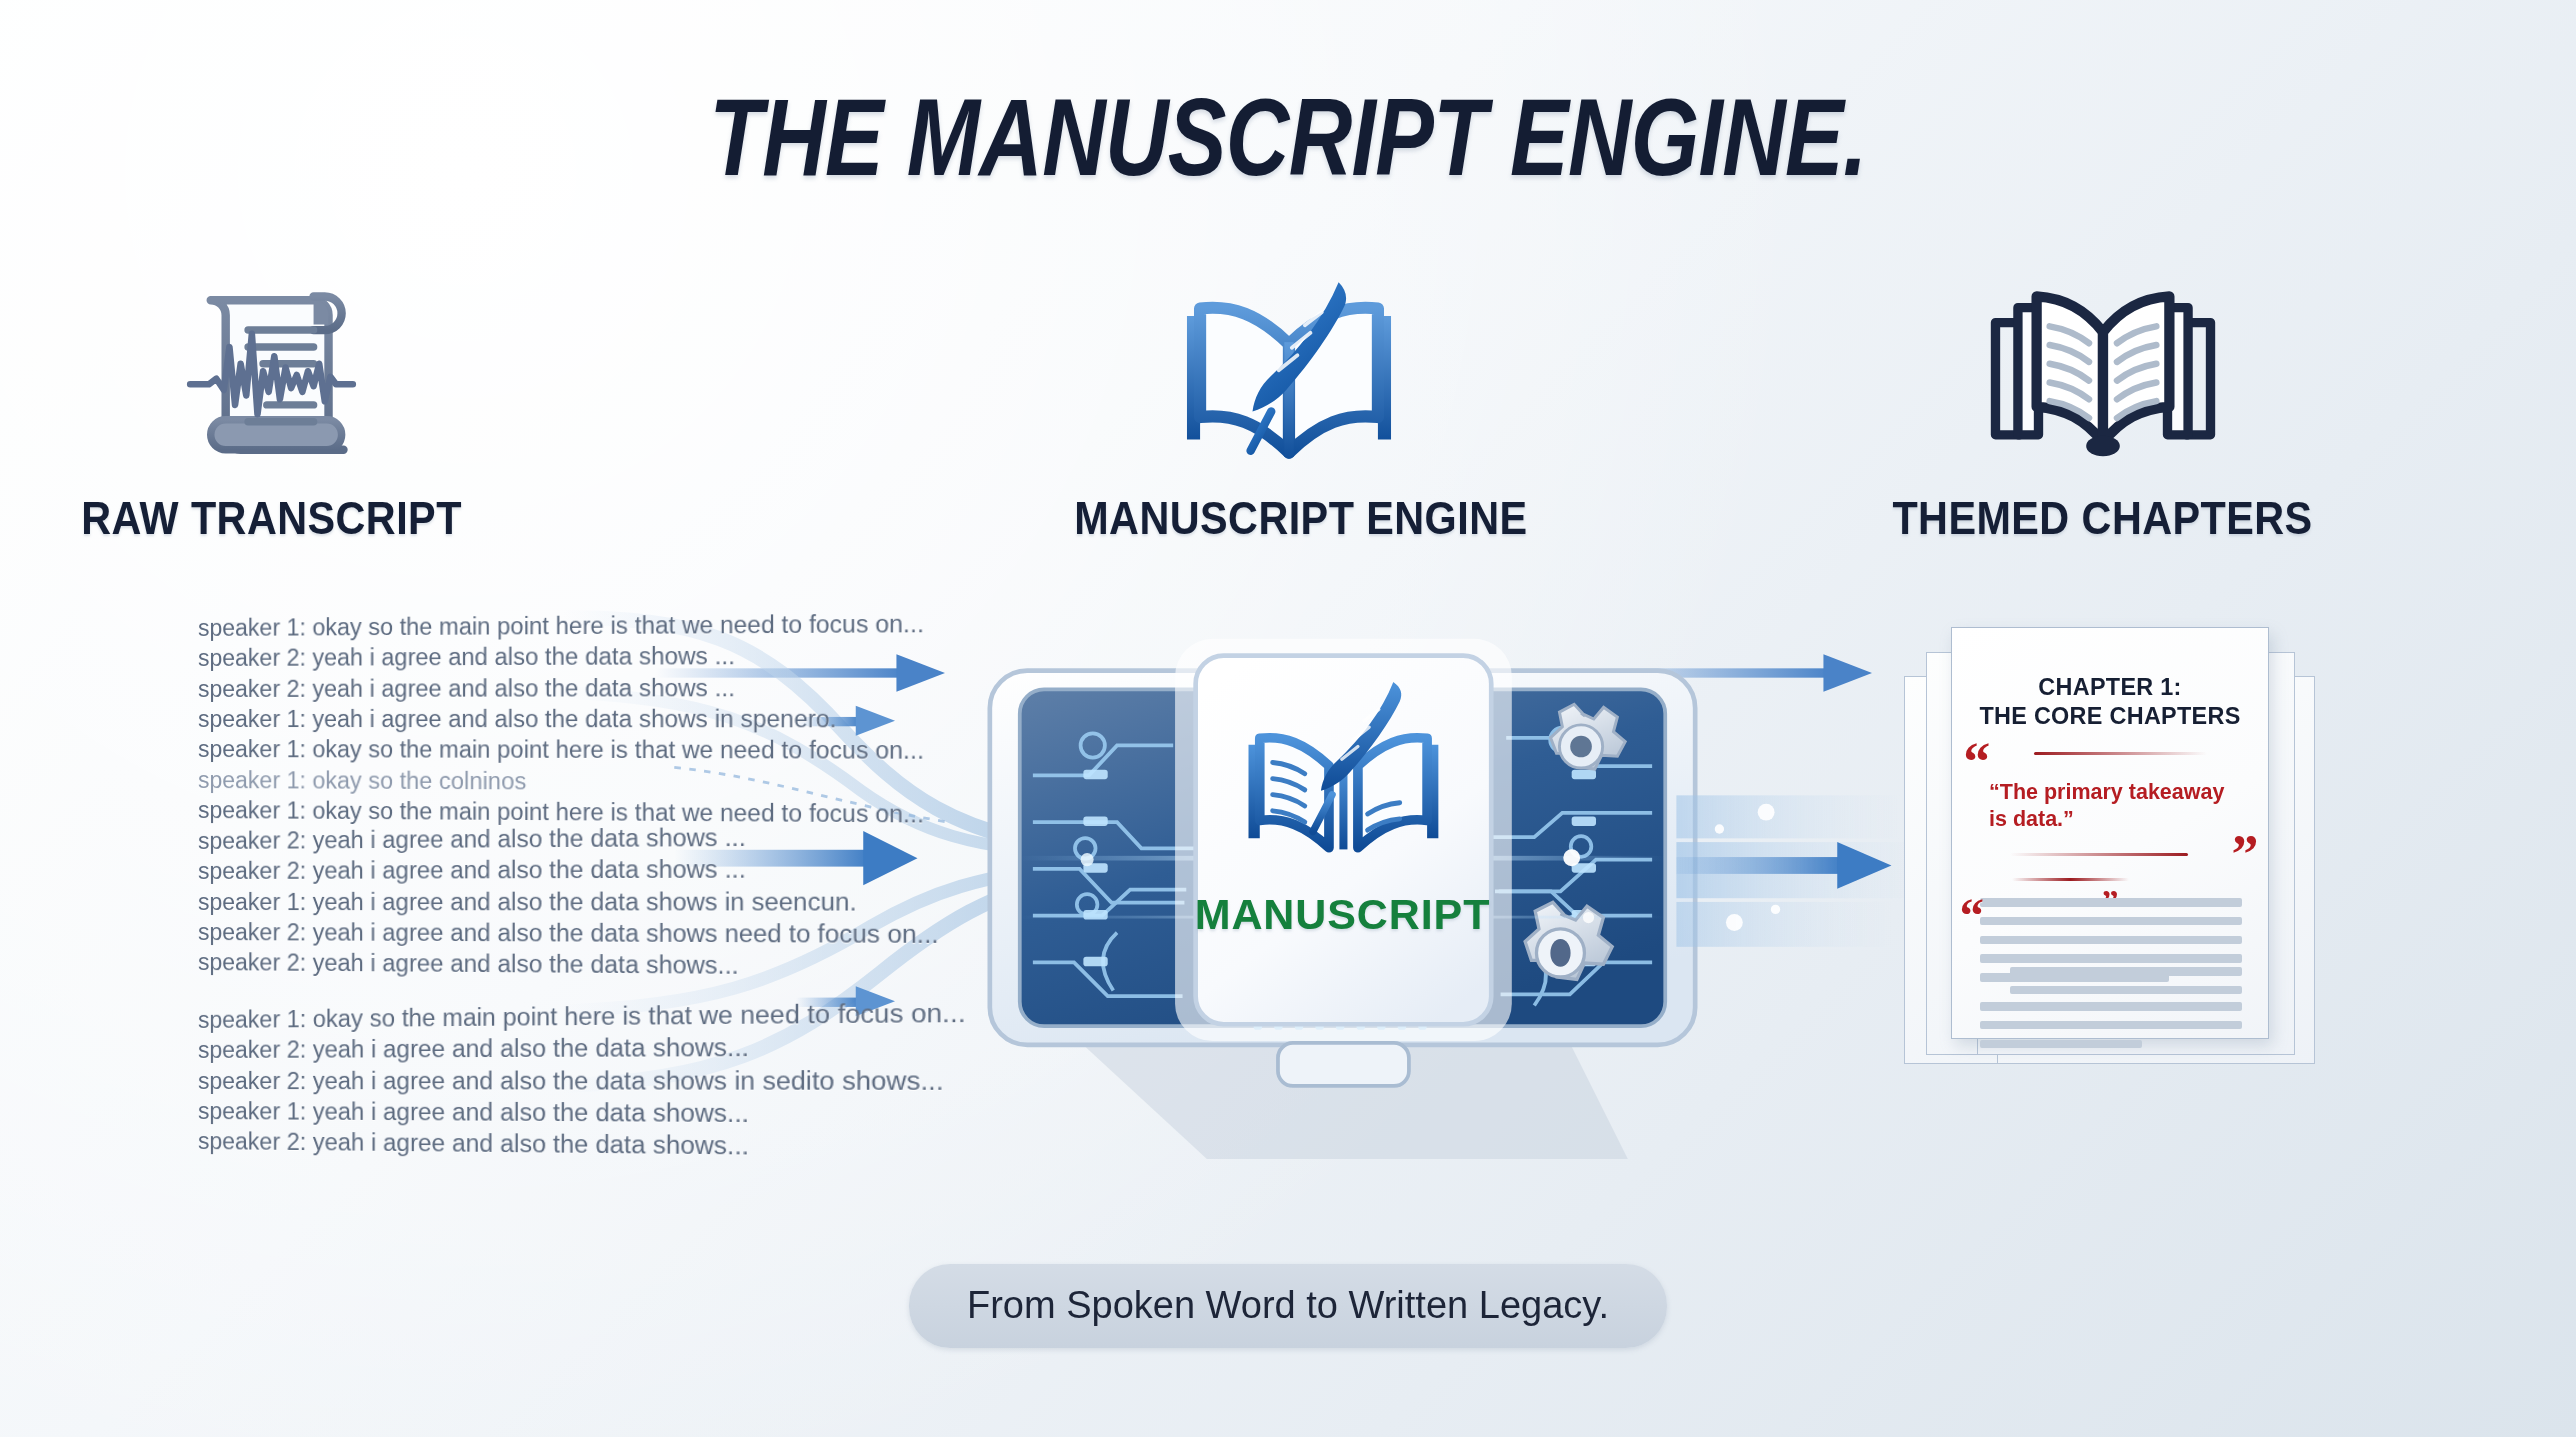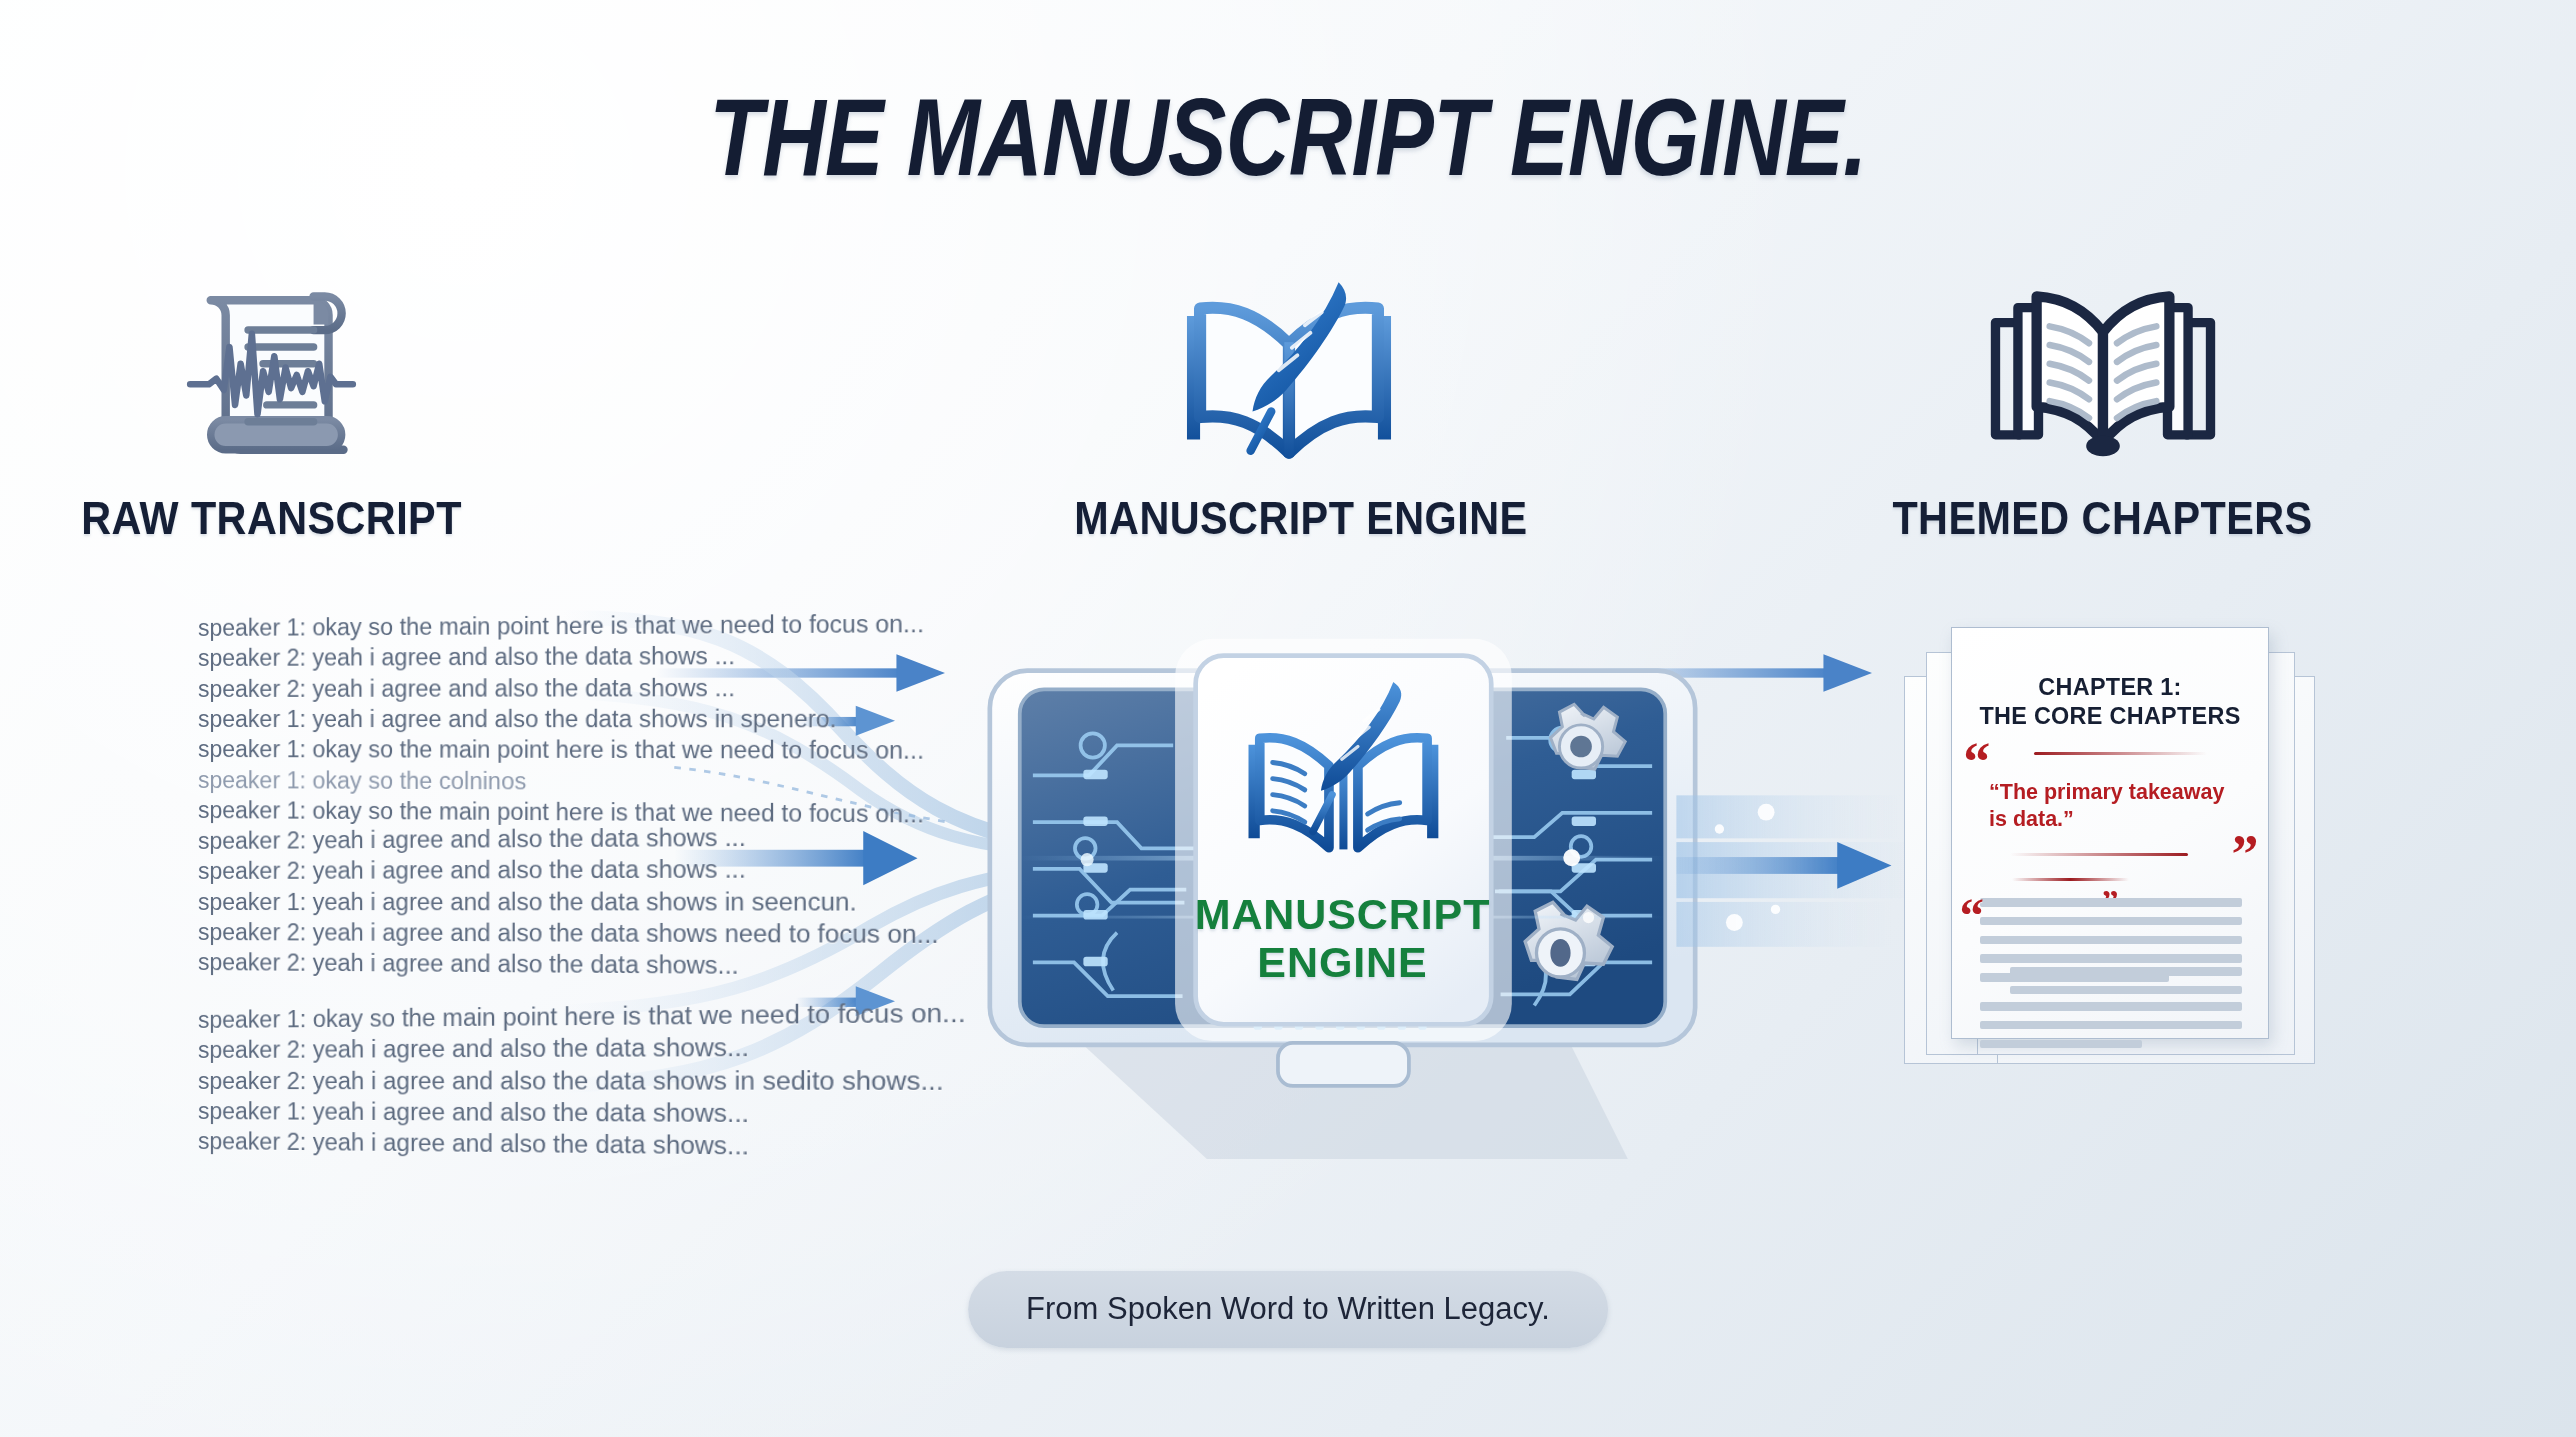--- a/index.html
+++ b/index.html
@@ -124,21 +124,21 @@
   .body-line { height:8.4px; background:#c2cdda; border-radius:1.9px; margin-bottom:10.3px; }
   #quote-open-2 { position:absolute; left:7.5px; top:273px; font-size:49px; }
 
   
   #tagline {
     position:absolute; left:50%; transform:translateX(-50%);
     bottom:90px;
     padding:20.6px 58px;
     background:linear-gradient(180deg,#d4dce6,#c8d2de);
     border-radius:41px;
-    font-size:31px; color:#1d2538;
+    font-size:38px; color:#1d2538;
     white-space:nowrap;
     box-shadow:0 1.9px 5.6px rgba(140,155,175,.25);
   }
 </style>
 </head>
 <body>
 
 <div id="title">THE MANUSCRIPT ENGINE.</div>
 
 <div id="stage-row">
@@ -448,21 +448,20 @@
       <g stroke="#ffffff" stroke-width="4" stroke-linecap="round" opacity=".8" fill="none">
         <path d="M44 -82 l-18 14"></path>
           <path d="M32 -60 l-20 16"></path>
           <path d="M18 -36 l-20 16"></path>
       </g>
     </g>
   </svg>
 
   <div id="engine-card-label" style="top:255px;">
     <div class="engine-title-line">MANUSCRIPT</div>
-    <div class="engine-title-line">ENGINE</div>
   </div>
 </div>
 
 <svg style="position:absolute;left:1790;top:786px;left:1676px;width:300px;height:187px;" viewBox="0 0 320 200">
   <defs>
     <linearGradient id="outRib" x1="0" y1="0" x2="1" y2="0">
       <stop offset="0" stop-color="#9dc2e6" stop-opacity=".9"></stop>
       <stop offset="1" stop-color="#cfe2f4" stop-opacity="0"></stop>
     </linearGradient>
     <linearGradient id="outArr" x1="0" y1="0" x2="1" y2="0">

